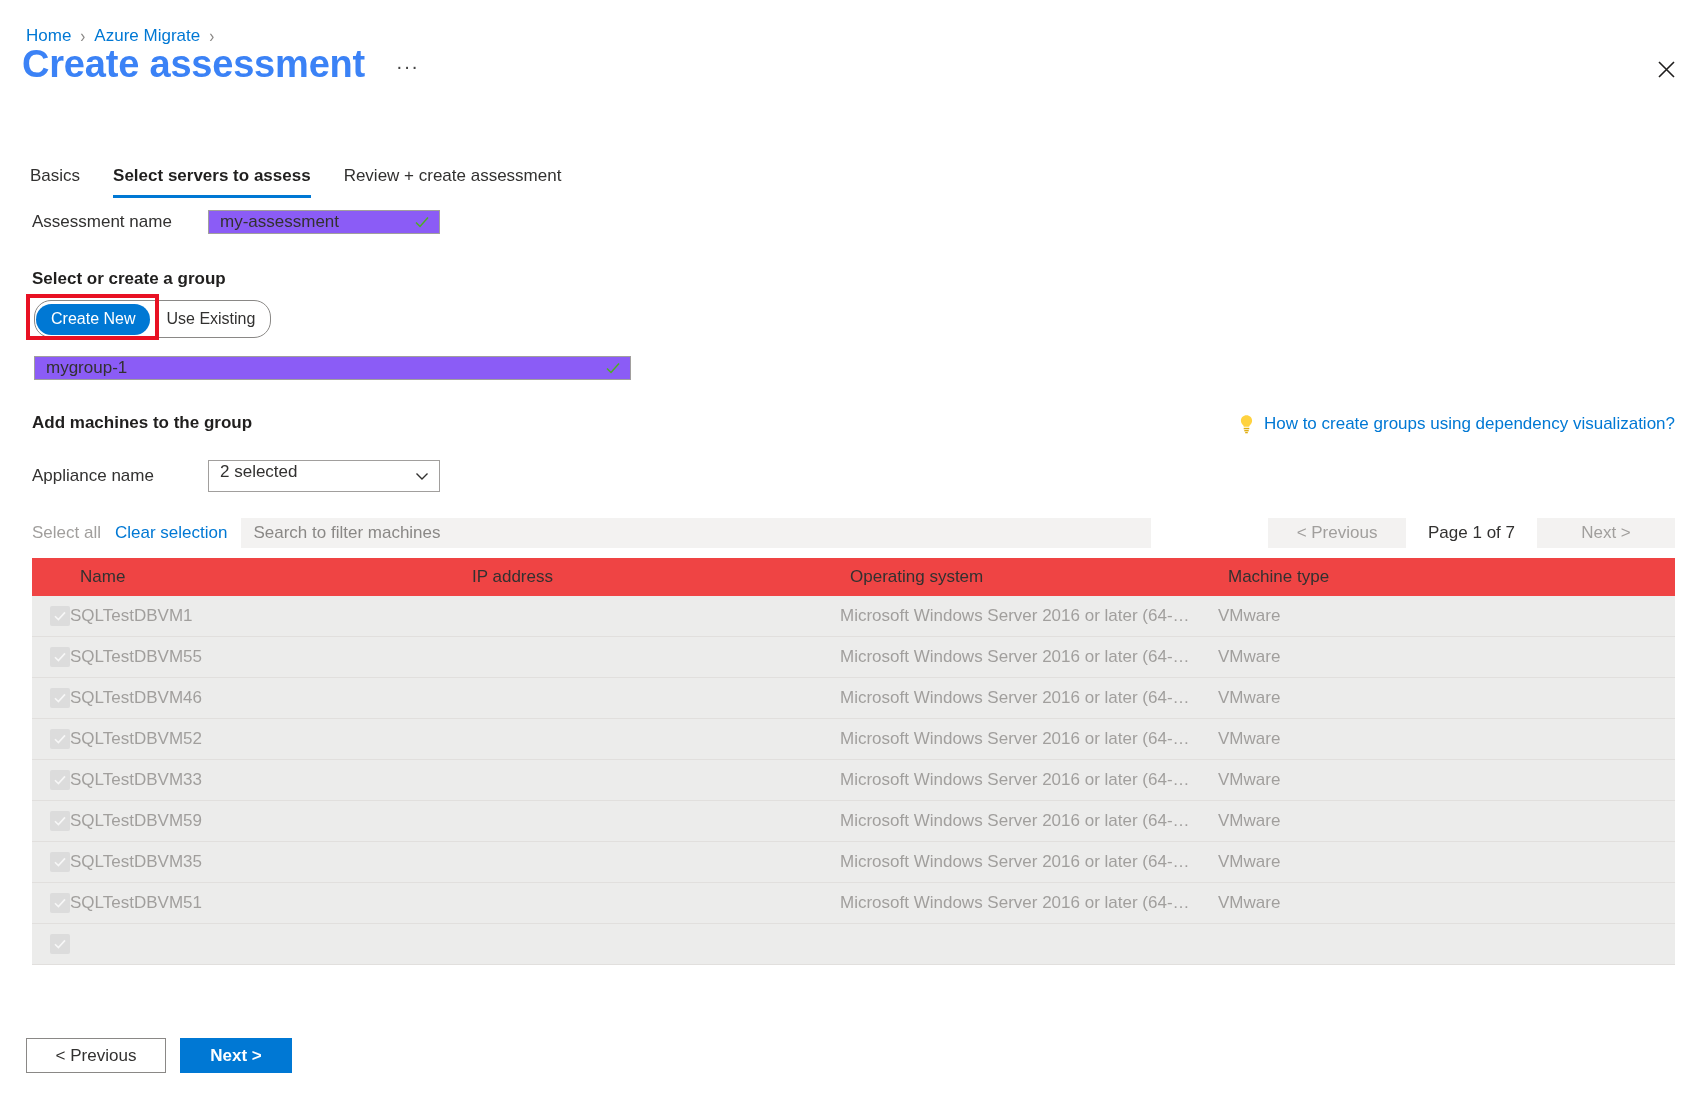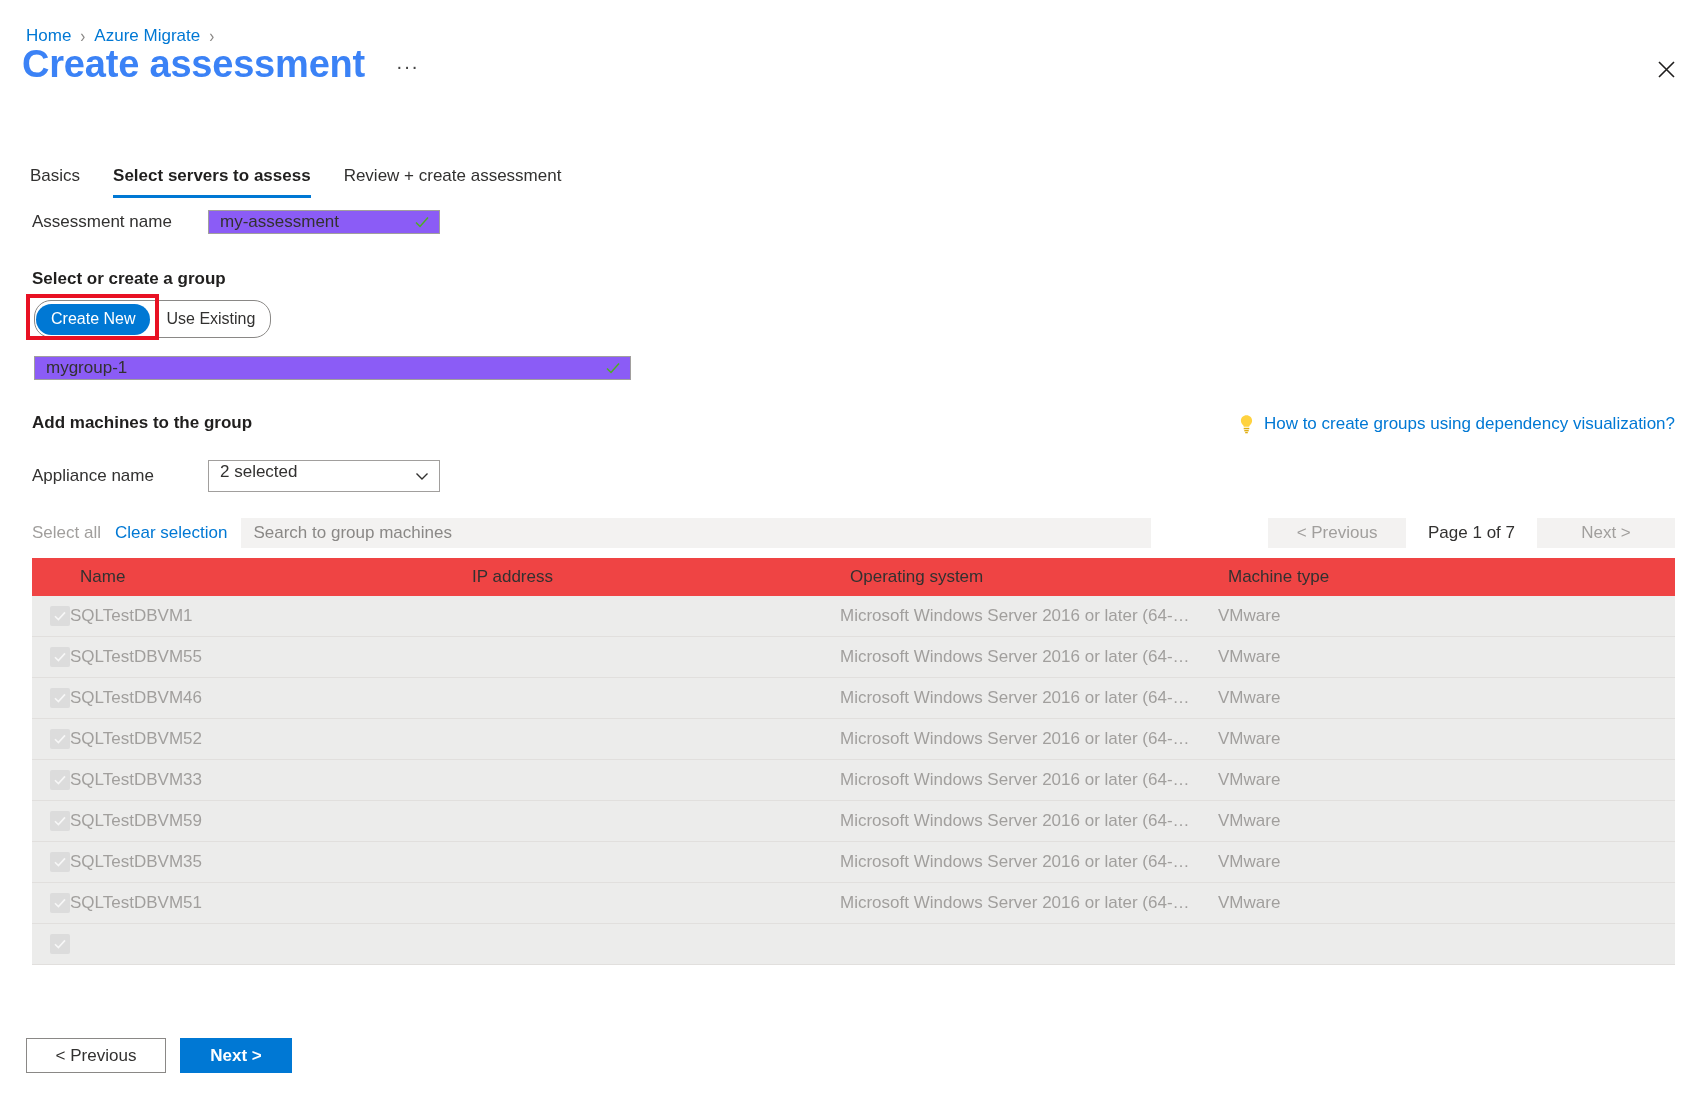--- a/index.html
+++ b/index.html
@@ -445,21 +445,21 @@
       <svg class="chev" viewBox="0 0 14 14">
         <path d="M1.5 4.5 L7 10 L12.5 4.5" stroke="#323130" stroke-width="1.4" fill="none"></path>
       </svg>
     </div>
   </div>
 
   <div class="toolbar">
     <span class="select-all">Select all</span>
     <span class="clear-selection">Clear selection</span>
     <div class="search-box">
-      <span class="ph">Search to group machines</span>
+      <span class="ph">Search to filter machines</span>
     </div>
   </div>
 
   <div class="pager">
     <button class="pager-btn">&lt; Previous</button>
     <span class="pager-label">Page 1 of 7</span>
     <button class="pager-btn">Next &gt;</button>
   </div>
 
   <div class="table-wrap">

